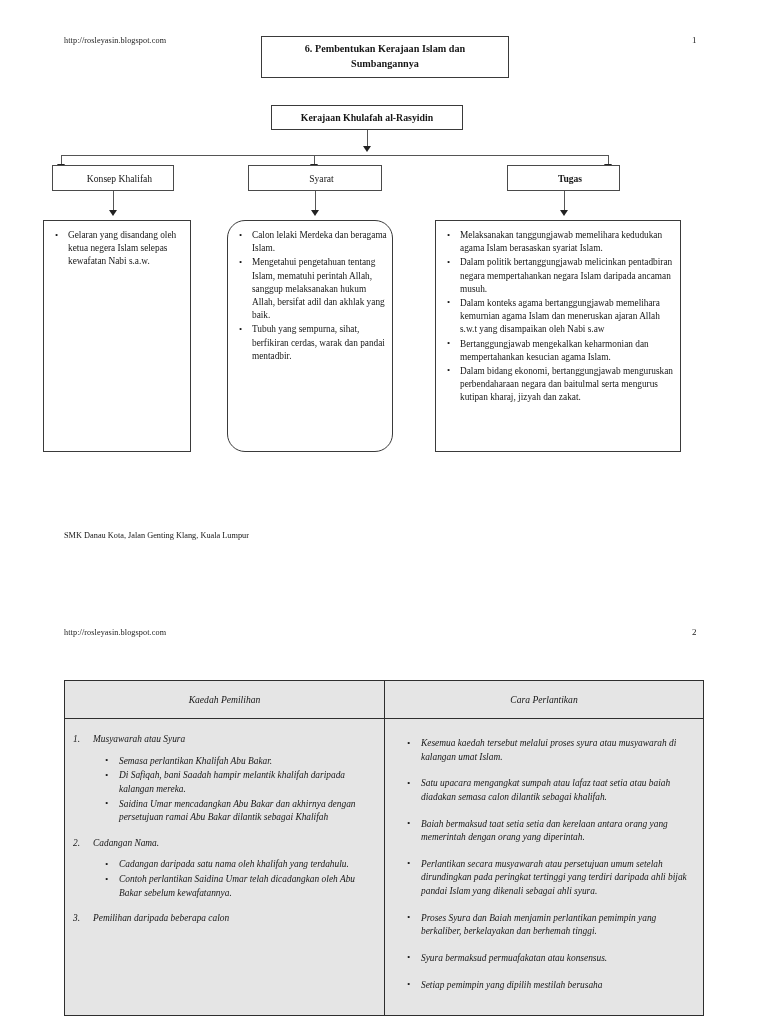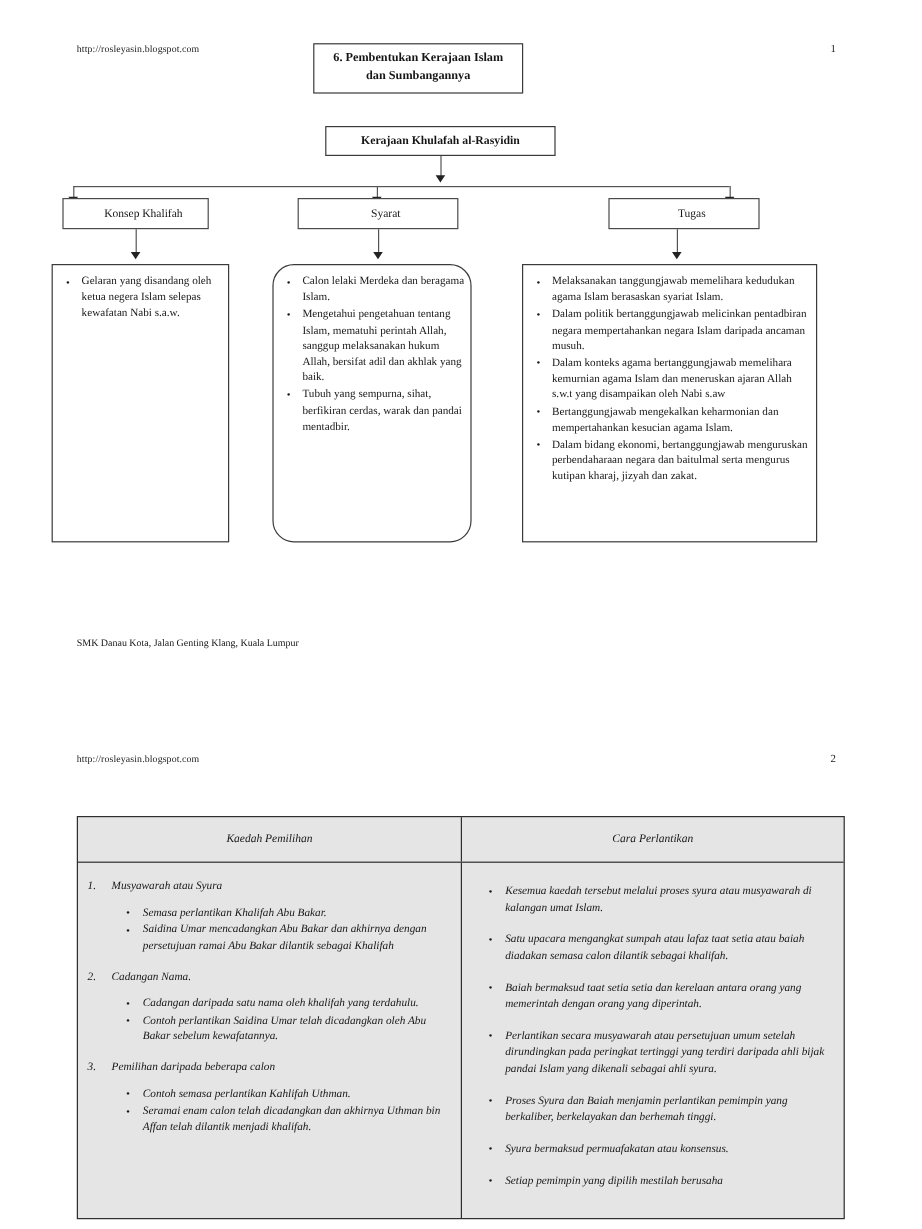--- a/index.html
+++ b/index.html
@@ -37,21 +37,21 @@
     position: absolute;
     font-size: 9px;
     color: #1a1a1a;
   }
 
   
   .title-box {
     position: absolute;
     left: 261px;
     top: 36px;
-    width: 175px;
+    width: 248px;
     height: 42px;
     border: 1.2px solid #3a3a3a;
     display: flex;
     align-items: center;
     justify-content: flex-end;
     background: #fff;
   }
   .title-box .t {
     font-size: 10.2px;
     font-weight: bold;
@@ -239,21 +239,21 @@
 
   <div class="vline" style="left:608px; top:155px; height:11px;"></div>
   <div class="arrow-down" style="left:604px; top:164px;"></div>
 
   <div class="cat-box" style="left:52px; top:165px; width:122px;">
     <div class="t">Konsep Khalifah</div>
   </div>
   <div class="cat-box" style="left:248px; top:165px; width:134px;">
     <div class="t">Syarat</div>
   </div>
-  <div class="cat-box" style="left:507px; top:165px; width:126px;">
+  <div class="cat-box" style="left:507px; top:165px; width:113px;font-weight:bold;">
     <div class="t">Tugas</div>
   </div>
 
   <div class="vline" style="left:113px; top:191px; height:21px;"></div>
   <div class="arrow-down" style="left:109px; top:210px;"></div>
 
   <div class="vline" style="left:315px; top:191px; height:21px;"></div>
   <div class="arrow-down" style="left:311px; top:210px;"></div>
 
   <div class="vline" style="left:564px; top:191px; height:21px;"></div>
@@ -301,40 +301,37 @@
     <div class="tbl-body">
 
       <div class="col-l cellpad-l">
         <ul class="numlist">
 
           <li>
             <span class="num">1.</span>
             <span>Musyawarah atau Syura</span>
             <ul class="sublist">
               <li>Semasa perlantikan Khalifah Abu Bakar.</li>
+              <li>Di Safiqah, bani Saadah hampir melantik khalifah daripada kalangan mereka.</li>
               <li>Saidina Umar mencadangkan Abu Bakar dan akhirnya dengan persetujuan ramai Abu Bakar dilantik sebagai Khalifah</li>
             </ul>
           </li>
 
           <li>
             <span class="num">2.</span>
             <span>Cadangan Nama.</span>
             <ul class="sublist">
               <li>Cadangan daripada satu nama oleh khalifah yang terdahulu.</li>
               <li>Contoh perlantikan Saidina Umar telah dicadangkan oleh Abu Bakar sebelum kewafatannya.</li>
             </ul>
           </li>
 
           <li>
             <span class="num">3.</span>
             <span>Pemilihan daripada beberapa calon</span>
-            <ul class="sublist">
-              <li>Contoh semasa perlantikan Kahlifah Uthman.</li>
-              <li>Seramai enam calon telah dicadangkan dan akhirnya Uthman bin Affan telah dilantik menjadi khalifah.</li>
-            </ul>
           </li>
 
         </ul>
       </div>
 
       <div class="col-r cellpad-r">
         <ul class="rlist">
           <li>Kesemua kaedah tersebut melalui proses syura atau musyawarah di kalangan umat Islam.</li>
           <li>Satu upacara mengangkat sumpah atau lafaz taat setia atau baiah diadakan semasa calon dilantik sebagai khalifah.</li>
           <li>Baiah bermaksud taat setia setia dan kerelaan antara orang yang memerintah dengan orang yang diperintah.</li>

